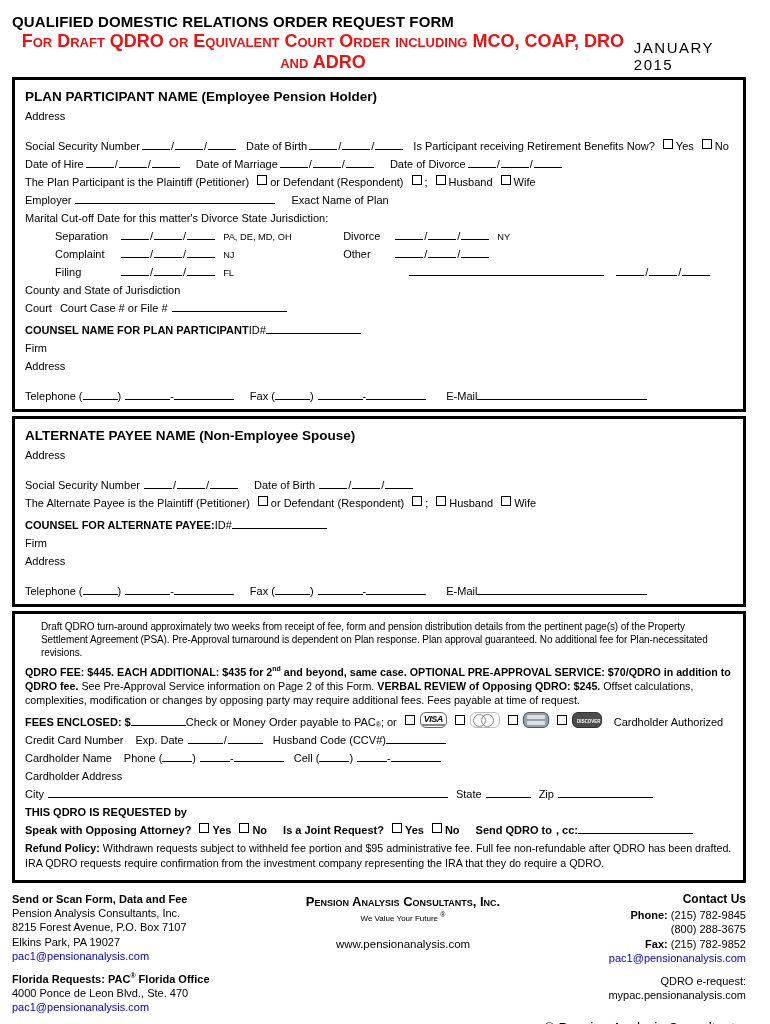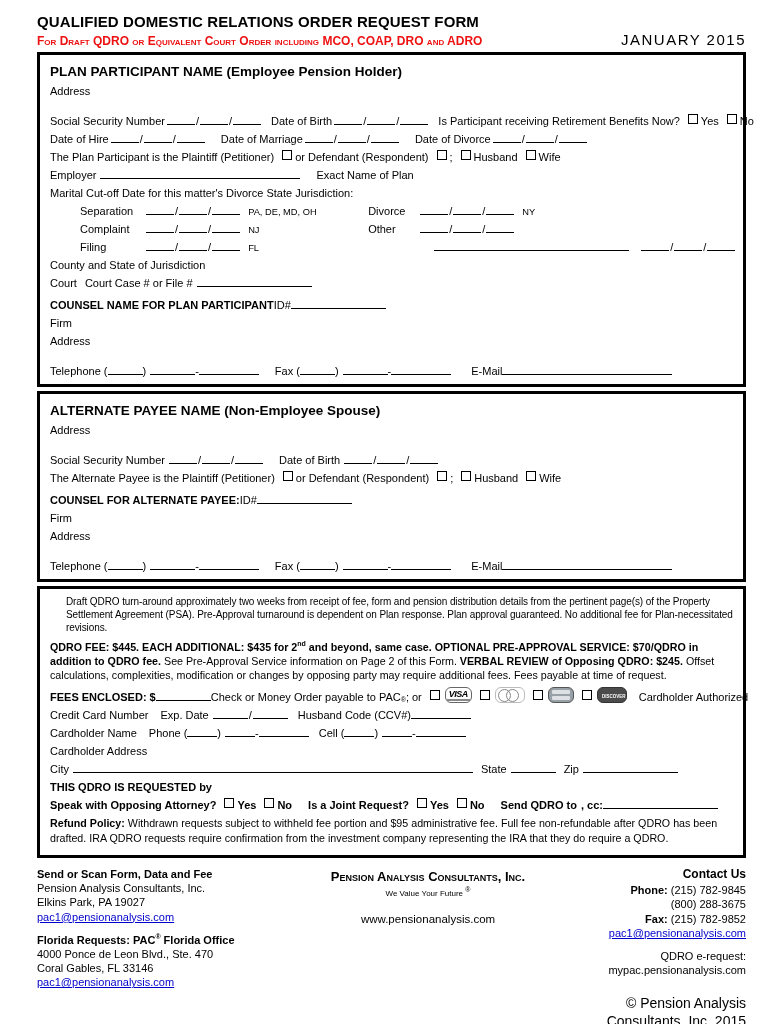--- a/index.html
+++ b/index.html
@@ -1,21 +1,21 @@
 <!DOCTYPE html>
 <html><head>
 <meta charset="utf-8">
 <style>
   html,body{margin:0;padding:0;background:#fff;}
   body{width:770px;height:1024px;overflow:hidden;font-family:"Liberation Sans",sans-serif;color:#000;}
-  .page{box-sizing:border-box;width:770px;height:760px;padding:13px 24px 0 37px;}
+  .page{box-sizing:border-box;width:770px;height:760px;padding:13px 24px 0 12px;}
   
   .hdr-title{font-size:15px;font-weight:bold;letter-spacing:0.1px;}
   .hdr-row2{display:flex;justify-content:space-between;align-items:flex-end;margin-top:1px;}
-  .hdr-sub{color:#ee1111;font-weight:bold;font-variant:small-caps;font-size:12px;text-align:center;}
+  .hdr-sub{color:#ee1111;font-weight:bold;font-variant:small-caps;font-size:18px;text-align:center;}
   .hdr-date{font-size:15px;letter-spacing:1.5px;}
   
   .box{border:3px solid #000;padding:2px 10px 7px 10px;margin-top:4px;}
   .line{display:flex;align-items:flex-end;height:18px;font-size:11px;white-space:nowrap;}
   .line>span{flex:0 0 auto;}
   .hline{height:22px;}
   .blrow{height:12px;}
   .shead{font-size:13.5px;font-weight:bold;}
   .b{font-weight:bold;}
   .small{font-size:9.3px;}
@@ -49,21 +49,21 @@
   .amex .ab{position:absolute;left:3px;right:3px;height:4px;background:#dde1e5;border-radius:1px;}
   .amex .a1{top:2px;}
   .amex .a2{top:8px;}
   .disc{width:30px;background:#4b4b4b;border:1px solid #333;color:#fff;text-align:center;overflow:hidden;}
   .disc .dt{display:inline-block;font-size:6px;font-weight:bold;transform:scale(0.75);line-height:14px;letter-spacing:0;}
   
   .footer{display:flex;margin-top:9px;font-size:11px;}
   .fl{width:268px;line-height:1.3;}
   .fc{width:246px;text-align:center;}
   .fr{flex:1;text-align:right;line-height:1.32;}
-  .link{color:#0000cc;text-decoration:underline;}
+  .link{color:#0000cc;}
   .fgap{height:8px;}
   .logo{font-size:54px;font-weight:bold;letter-spacing:-4px;line-height:0.95;margin-top:2px;}
   .logoreg{font-size:8px;letter-spacing:0;}
   .logoline{font-variant:small-caps;font-weight:bold;font-size:13px;margin-top:2px;}
   .tag{font-size:8px;margin-top:2px;}
   .site{margin-top:16px;font-size:11.5px;}
   .copy{font-size:14px;margin-top:16px;}
 </style>
 </head>
 <body>
@@ -428,26 +428,26 @@
     </div>
     <div class="feep">
       <span class="b">Refund Policy:</span><span> Withdrawn requests subject to withheld fee portion and $95 administrative fee. Full fee non-refundable after QDRO has been drafted. IRA QDRO requests require confirmation from the investment company representing the IRA that they do require a QDRO.</span>
     </div>
   </div>
 
   <div class="footer">
     <div class="fl">
       <div class="b">Send or Scan Form, Data and Fee</div>
       <div>Pension Analysis Consultants, Inc.</div>
+      <div>8215 Forest Avenue, P.O. Box 7107</div>
       <div>Elkins Park, PA 19027</div>
       <div><span class="link">pac1@pensionanalysis.com</span></div>
       <div class="fgap"></div>
       <div><span class="b">Florida Requests: PAC</span><sup class="b">®</sup><span class="b"> Florida Office</span></div>
       <div>4000 Ponce de Leon Blvd., Ste. 470</div>
-      <div>Coral Gables, FL 33146</div>
       <div><span class="link">pac1@pensionanalysis.com</span></div>
     </div>
     <div class="fc">
       <div class="logoline">Pension Analysis Consultants, Inc.</div>
       <div class="tag"><span>We Value Your Future</span> <sup>®</sup></div>
       <div class="site">www.pensionanalysis.com</div>
     </div>
     <div class="fr">
       <div class="b" style="font-size:12px">Contact Us</div>
       <div><span class="b">Phone:</span> <span>(215) 782-9845</span></div>

